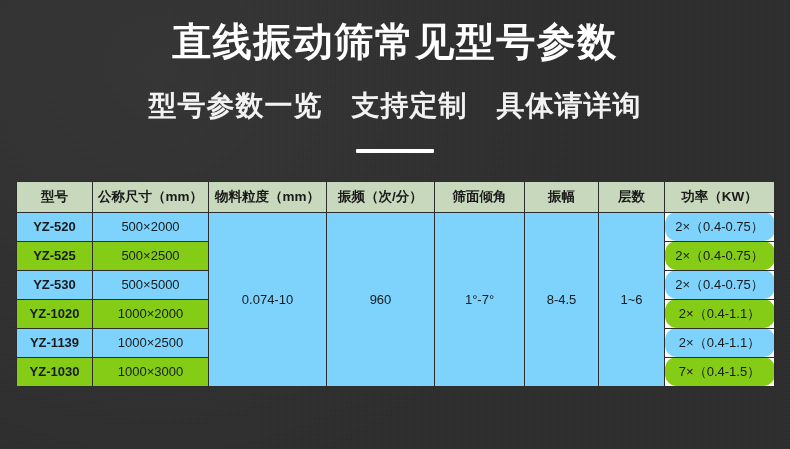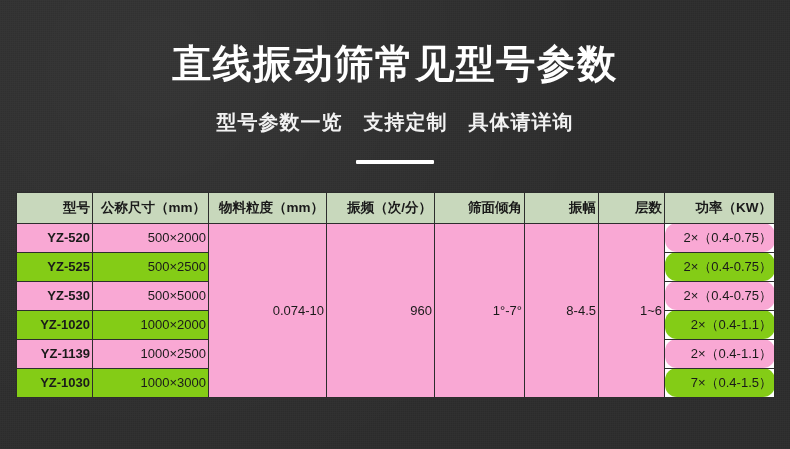--- a/index.html
+++ b/index.html
@@ -18,34 +18,34 @@
     width: 790px;
     height: 449px;
     background:
       radial-gradient(circle at 20% 15%, rgba(255,255,255,0.035), rgba(255,255,255,0) 60%),
       repeating-linear-gradient(0deg, rgba(255,255,255,0.012) 0px, rgba(255,255,255,0.012) 1px, rgba(0,0,0,0.012) 1px, rgba(0,0,0,0.012) 2px),
       repeating-linear-gradient(90deg, rgba(255,255,255,0.012) 0px, rgba(255,255,255,0.012) 1px, rgba(0,0,0,0.012) 1px, rgba(0,0,0,0.012) 2px),
       #2d2d2d;
     overflow: hidden;
   }
   .header {
-    padding-top: 42px;
+    padding-top: 20px;
     text-align: center;
   }
   .main-title {
     color: #ffffff;
     font-size: 39px;
     font-weight: bold;
     letter-spacing: 1.5px;
     line-height: 1.15;
     margin: 0;
   }
   .sub-title {
     color: #f2f2f2;
-    font-size: 20px;
+    font-size: 28px;
     font-weight: bold;
     letter-spacing: 1px;
     margin: 22px 0 0 0;
   }
   .divider {
     width: 78px;
     height: 4px;
     background: #ffffff;
     margin: 24px auto 0 auto;
     border-radius: 1px;
@@ -55,37 +55,37 @@
     width: 758px;
   }
   table.spec {
     border-collapse: collapse;
     width: 100%;
     table-layout: fixed;
     background: #ffffff;
   }
   table.spec th, table.spec td {
     border: 1px solid #2d2d2d;
-    text-align: right;
+    text-align: center;
     vertical-align: middle;
     font-size: 13px;
     color: #1a1a1a;
     height: 28px;
     padding: 0 2px;
     white-space: nowrap;
     overflow: hidden;
   }
   table.spec thead th {
     background: #c8d8bc;
     font-weight: bold;
     font-size: 13.5px;
     height: 30px;
   }
   tbody tr.odd td {
-    background: #f9a8d4;
+    background: #7dd3fc;
   }
   tbody tr.even td {
     background: #84cc16;
   }
   td.model {
     font-weight: bold;
     font-size: 14px;
   }
   td.merged {
     font-size: 13.5px;

